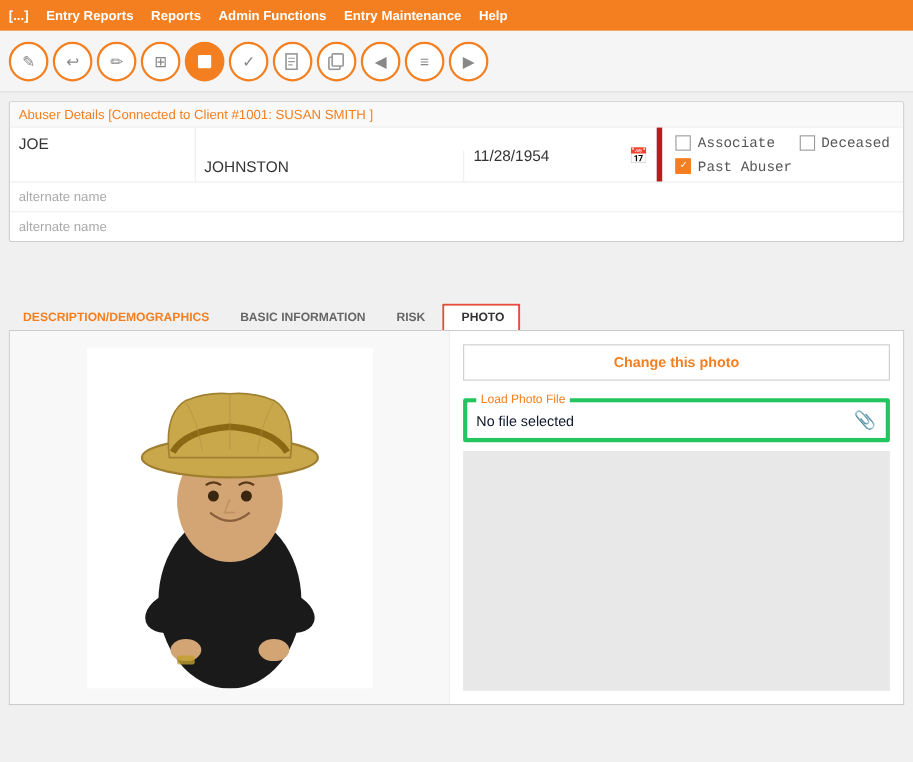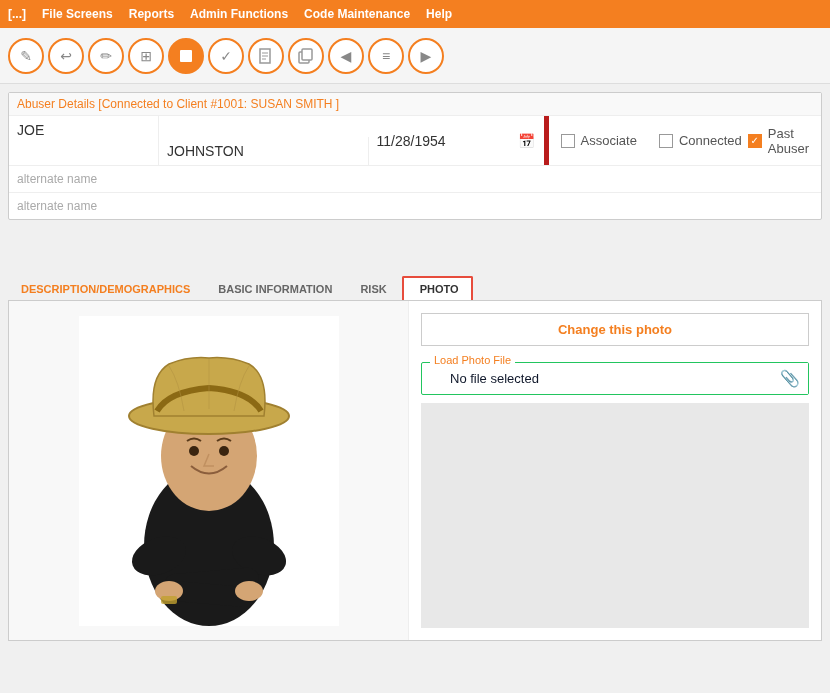--- a/index.html
+++ b/index.html
@@ -96,25 +96,26 @@
       padding: 6px 8px;
       min-width: 180px;
       border-right: 5px solid #b91c1c;
       gap: 6px;
     }
     .date-field .date-val { font-size: 14px; color: #333; flex: 1; }
     .cal-icon { color: #aaa; font-size: 14px; }
 
     .checkboxes-area {
       display: flex;
-      flex-direction: row;
+      flex-direction: column;
       justify-content: center;
       padding: 6px 12px;
       gap: 6px;
       flex: 1;
+      font-family: Liberation Mono, monospace;
     }
     .checkbox-row {
       display: flex;
       align-items: center;
       gap: 6px;
     }
     .checkbox-box {
       width: 14px;
       height: 14px;
       border: 1px solid #999;
@@ -202,24 +203,23 @@
       padding: 8px 16px;
       font-size: 13px;
       color: #f47f20;
       cursor: pointer;
       text-align: center;
       font-weight: bold;
       width: 100%;
     }
 
     .load-photo-section {
-      border: 1px solid #22c55e;
+      border: 4px solid #22c55e;
       border-radius: 2px;
       position: relative;
-      padding-left: 20px;
     }
     .load-photo-label {
       position: absolute;
       top: -9px;
       left: 8px;
       background: white;
       font-size: 11px;
       color: #f47f20;
       padding: 0 4px;
     }
@@ -243,24 +243,24 @@
     .bottom-gray {
       flex: 1;
       background: #e8e8e8;
     }
   </style>
 </head>
 <body>
 
 <div class="top-nav">
   <span class="top-nav-bracket">[...]</span>
-  <span class="top-nav-item">File Screens</span>
+  <span class="top-nav-item">Entry Reports</span>
   <span class="top-nav-item">Reports</span>
   <span class="top-nav-item">Admin Functions</span>
-  <span class="top-nav-item">Code Maintenance</span>
+  <span class="top-nav-item">Entry Maintenance</span>
   <span class="top-nav-item">Help</span>
 </div>
 
 <div class="toolbar">
   <div class="toolbar-btn active">✎</div>
   <div class="toolbar-btn active">↩</div>
   <div class="toolbar-btn active">✏</div>
   <div class="toolbar-btn active">⊞</div>
   <div class="toolbar-btn highlighted">
     <svg width="16" height="16" viewBox="0 0 16 16">
@@ -297,21 +297,21 @@
     <div class="abuser-field large" style="flex:1.5;border-right:1px solid #eee;margin-top:21px;">JOHNSTON</div>
     <div class="date-field">
       <span class="date-val">11/28/1954</span>
       <span class="cal-icon">📅</span>
     </div>
     <div class="checkboxes-area">
       <div class="checkbox-row">
         <div class="checkbox-box"></div>
         <span class="checkbox-label">Associate</span>
         <div class="checkbox-box" style="margin-left:16px;"></div>
-        <span class="checkbox-label">Connected</span>
+        <span class="checkbox-label">Deceased</span>
       </div>
       <div class="checkbox-row">
         <div class="checkbox-box checked">✓</div>
         <span class="checkbox-label">Past Abuser</span>
       </div>
     </div>
   </div>
 
   <div class="abuser-row">
     <div class="abuser-field placeholder" style="width:100%;">alternate name</div>

